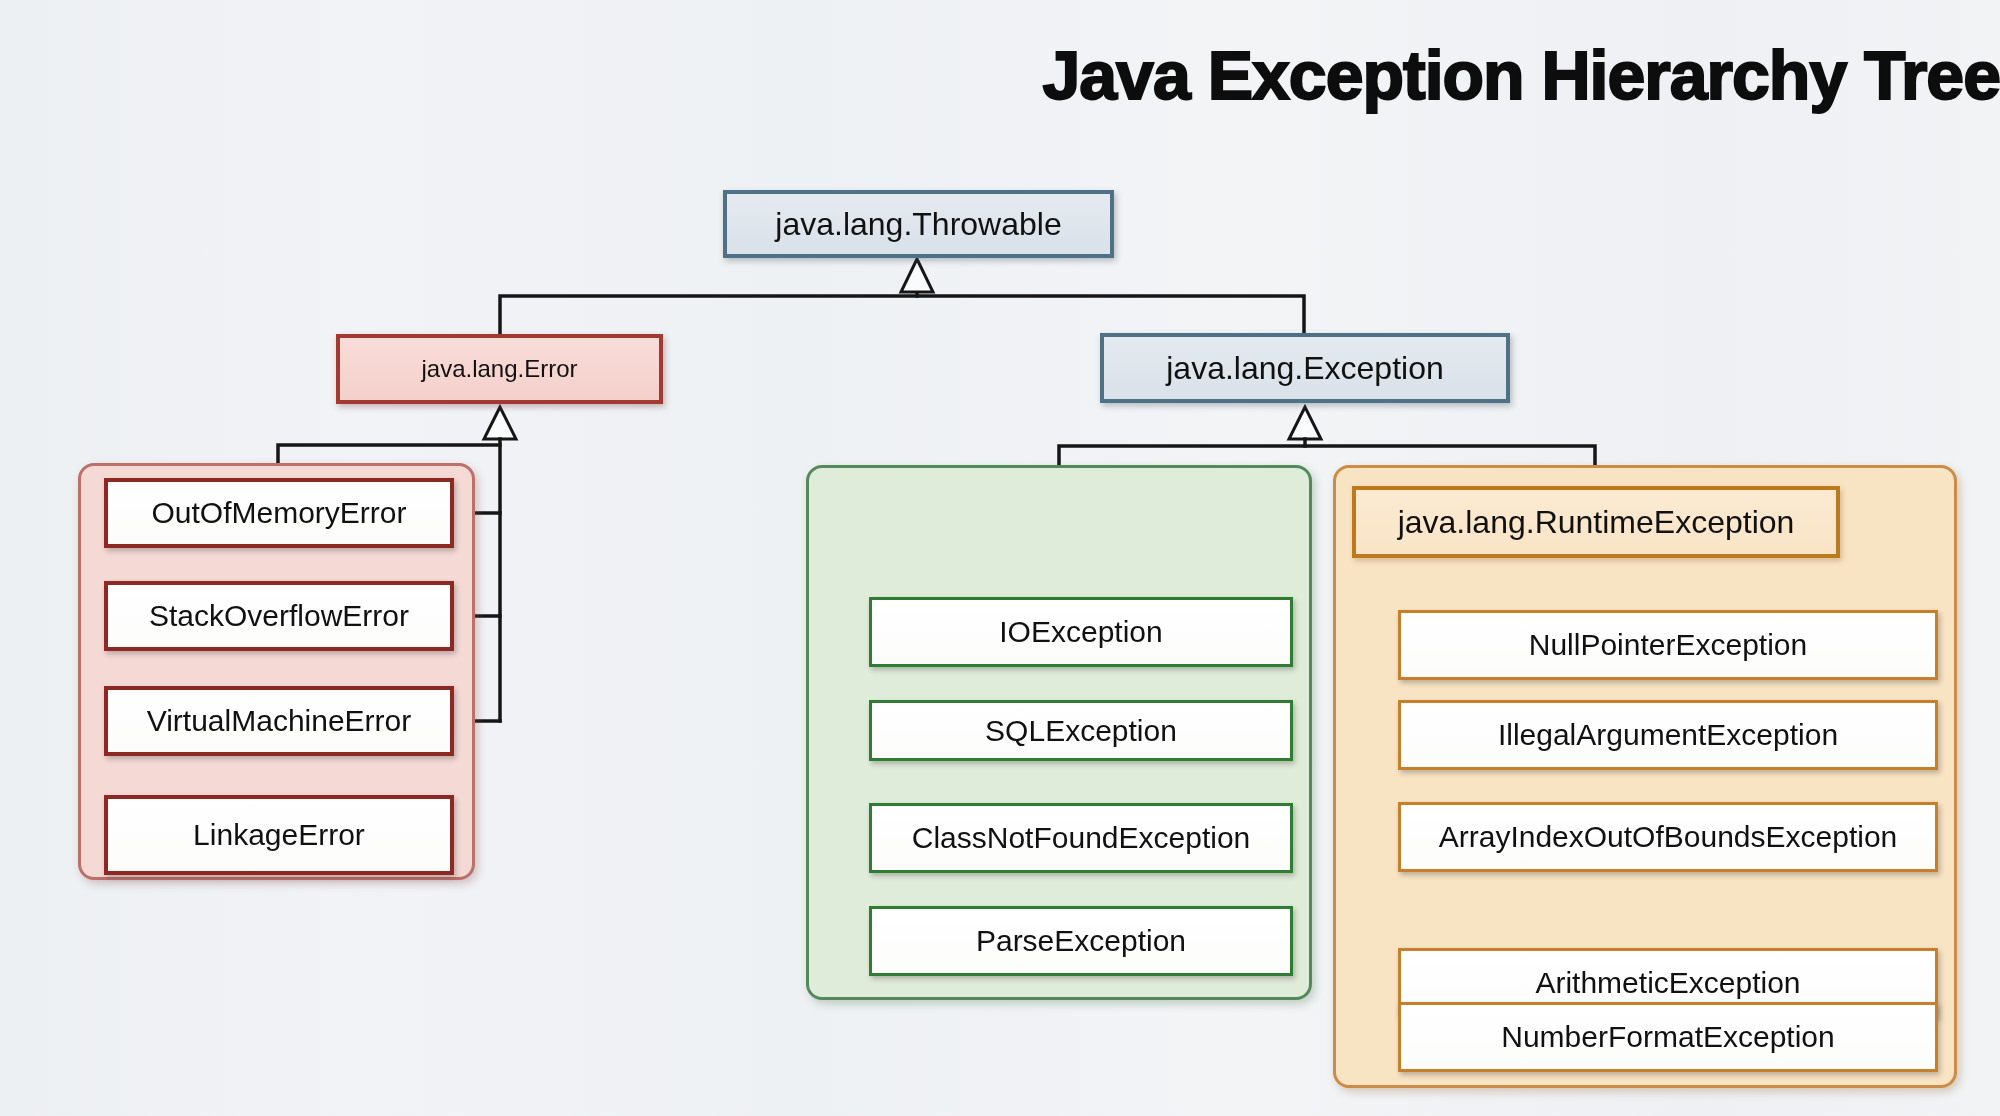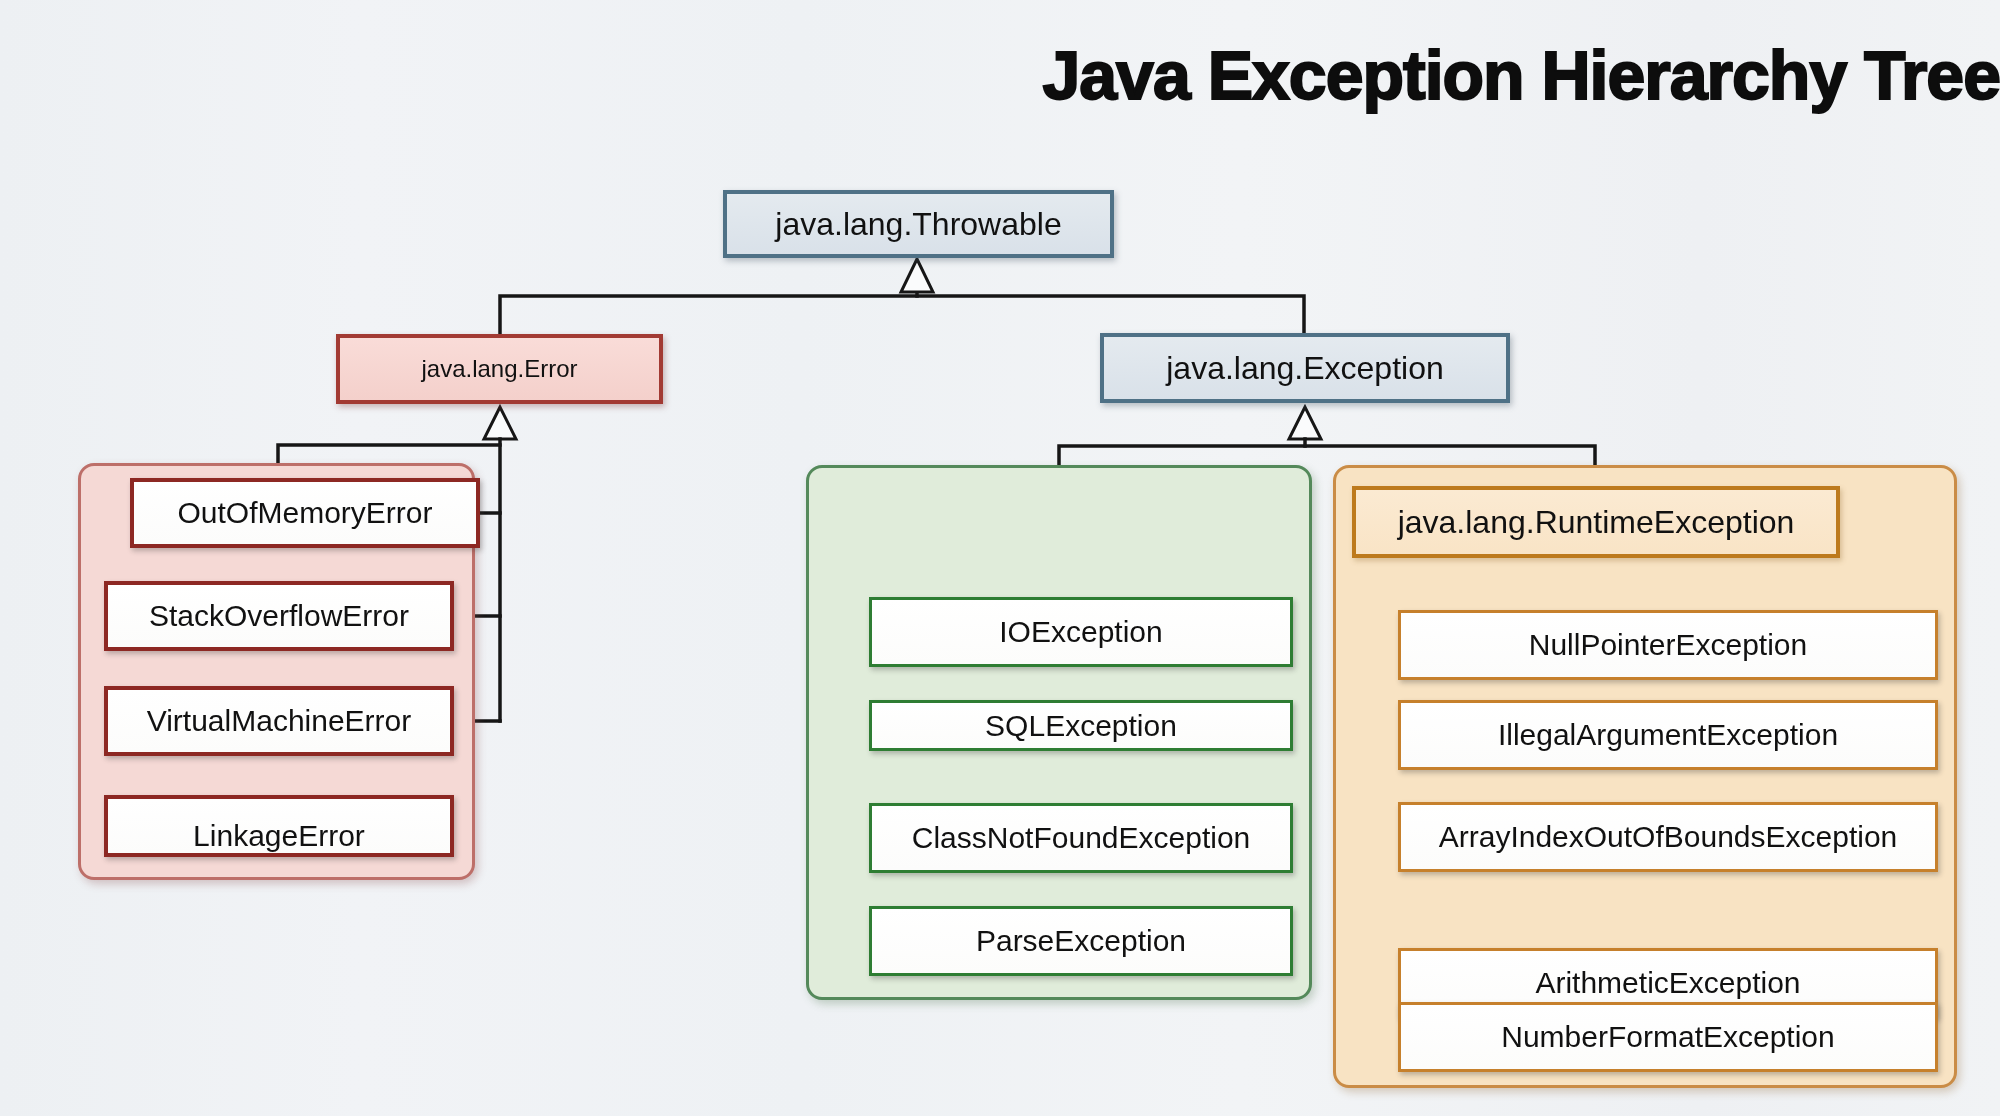--- a/index.html
+++ b/index.html
@@ -118,37 +118,37 @@
   <div class="box node-blue" style="left:723px;top:190px;width:391px;height:68px;font-size:32px;">
     <span>java.lang.Throwable</span>
   </div>
   <div class="box node-red" style="left:336px;top:334px;width:327px;height:70px;font-size:24px;">
     <span>java.lang.Error</span>
   </div>
   <div class="box node-blue" style="left:1100px;top:333px;width:410px;height:70px;font-size:32px;">
     <span>java.lang.Exception</span>
   </div>
 
-  <div class="box item item-red" style="left:104px;top:478px;width:350px;height:70px;margin-left:26px;">
+  <div class="box item item-red" style="left:104px;top:478px;width:350px;height:70px;">
     <span>OutOfMemoryError</span>
   </div>
   <div class="box item item-red" style="left:104px;top:581px;width:350px;height:70px;">
     <span>StackOverflowError</span>
   </div>
   <div class="box item item-red" style="left:104px;top:686px;width:350px;height:70px;">
     <span>VirtualMachineError</span>
   </div>
-  <div class="box item item-red" style="left:104px;top:795px;width:350px;height:62px;align-items:flex-end;">
+  <div class="box item item-red" style="left:104px;top:795px;width:350px;height:80px;">
     <span>LinkageError</span>
   </div>
 
   <div class="box item item-green" style="left:869px;top:597px;width:424px;height:70px;">
     <span>IOException</span>
   </div>
-  <div class="box item item-green" style="left:869px;top:700px;width:424px;height:51px;">
+  <div class="box item item-green" style="left:869px;top:700px;width:424px;height:61px;">
     <span>SQLException</span>
   </div>
   <div class="box item item-green" style="left:869px;top:803px;width:424px;height:70px;">
     <span>ClassNotFoundException</span>
   </div>
   <div class="box item item-green" style="left:869px;top:906px;width:424px;height:70px;">
     <span>ParseException</span>
   </div>
 
   <div class="box hdr-orange" style="left:1352px;top:486px;width:488px;height:72px;font-size:32px;">

